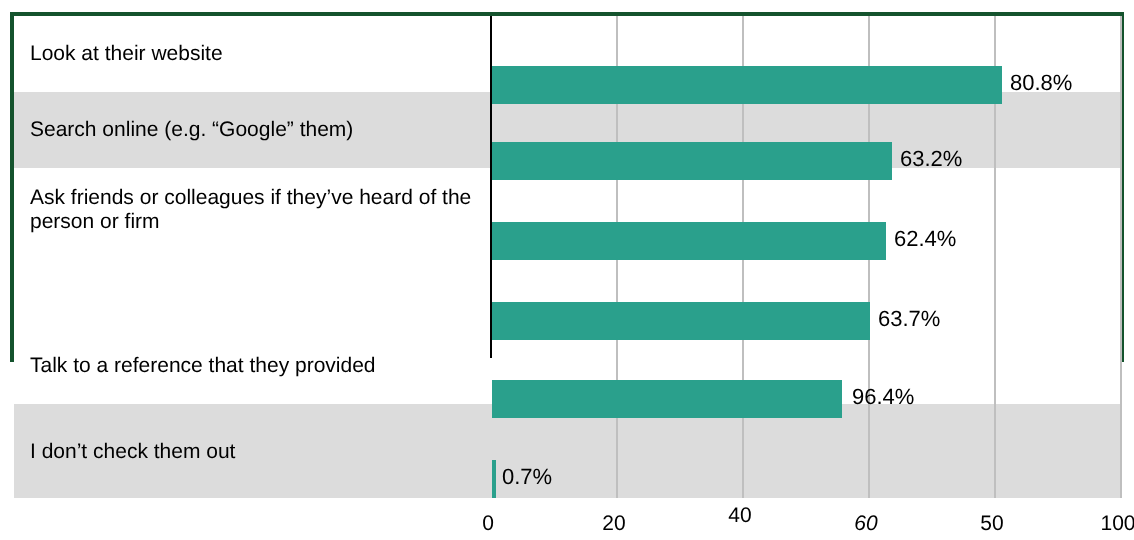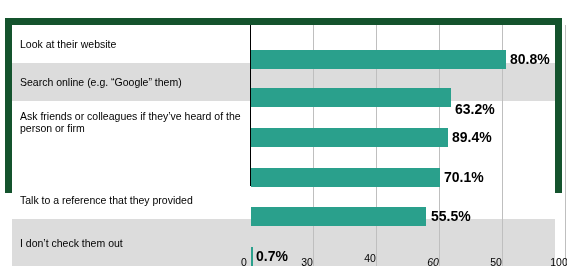--- a/index.html
+++ b/index.html
@@ -15,24 +15,24 @@
     width: 567px;
     height: 270px;
     background: #ffffff;
     overflow: hidden;
     box-sizing: border-box;
   }
   
   .chart-frame {
     position: absolute;
     left: 5px;
-    top: 18px;
+    top: 6px;
     width: 557px;
     height: 175px;
-    border: 7px solid #14532d;
+    border: 2px solid #14532d;
     box-sizing: border-box;
     background: #ffffff;
   }
   
   .row-band {
     position: absolute;
     left: 0;
     right: 0;
     box-sizing: border-box;
   }
@@ -69,25 +69,24 @@
     width: 1px;
     background: #bfbfbf;
   }
   .bar {
     position: absolute;
     background: #2aa08c;
     height: 19px;
   }
   .bar-value {
     position: absolute;
-    font-size: 14px;
+    font-size: 11px;
     color: #000000;
     line-height: 19px;
     white-space: nowrap;
-    font-weight: bold;
   }
   .x-axis-labels {
     position: absolute;
     left: 0;
     top: 0;
     width: 100%;
     height: 100%;
   }
   .x-tick-label {
     position: absolute;
@@ -129,36 +128,36 @@
     <div class="gridline" style="left:427px;height:241px;"></div>
     <div class="gridline" style="left:490px;height:241px;"></div>
     <div class="gridline" style="left:553px;height:241px;"></div>
 
     <div class="axis-vline" style="left:238px;"></div>
 
     <div class="bar" style="left:239px;top:25px;width:255px;"></div>
     <div class="bar-value" style="left:498px;top:25px;">80.8%</div>
 
     <div class="bar" style="left:239px;top:63px;width:200px;"></div>
-    <div class="bar-value" style="left:443px;top:63px;margin-top:12px;">63.2%</div>
+    <div class="bar-value" style="left:443px;top:63px;">63.2%</div>
 
     <div class="bar" style="left:239px;top:103px;width:197px;"></div>
-    <div class="bar-value" style="left:440px;top:103px;">89.4%</div>
+    <div class="bar-value" style="left:440px;top:103px;">62.4%</div>
 
     <div class="bar" style="left:239px;top:143px;width:189px;"></div>
-    <div class="bar-value" style="left:432px;top:143px;">70.1%</div>
+    <div class="bar-value" style="left:432px;top:143px;">63.7%</div>
 
     <div class="bar" style="left:239px;top:182px;width:175px;"></div>
-    <div class="bar-value" style="left:419px;top:182px;">55.5%</div>
+    <div class="bar-value" style="left:419px;top:182px;">96.4%</div>
 
     <div class="bar" style="left:239px;top:222px;width:2px;"></div>
     <div class="bar-value" style="left:244px;top:222px;">0.7%</div>
   </div>
 
   <div class="x-axis-labels">
     <div class="x-tick-label" style="left:244px;top:256px;">0</div>
-    <div class="x-tick-label" style="left:307px;top:256px;">30</div>
+    <div class="x-tick-label" style="left:307px;top:256px;">20</div>
     <div class="x-tick-label" style="left:370px;top:252px;">40</div>
     <div class="x-tick-label" style="left:433px;top:256px;font-style:italic;">60</div>
     <div class="x-tick-label" style="left:496px;top:256px;">50</div>
     <div class="x-tick-label" style="left:559px;top:256px;">100</div>
   </div>
 </div>
 
 </body></html>

